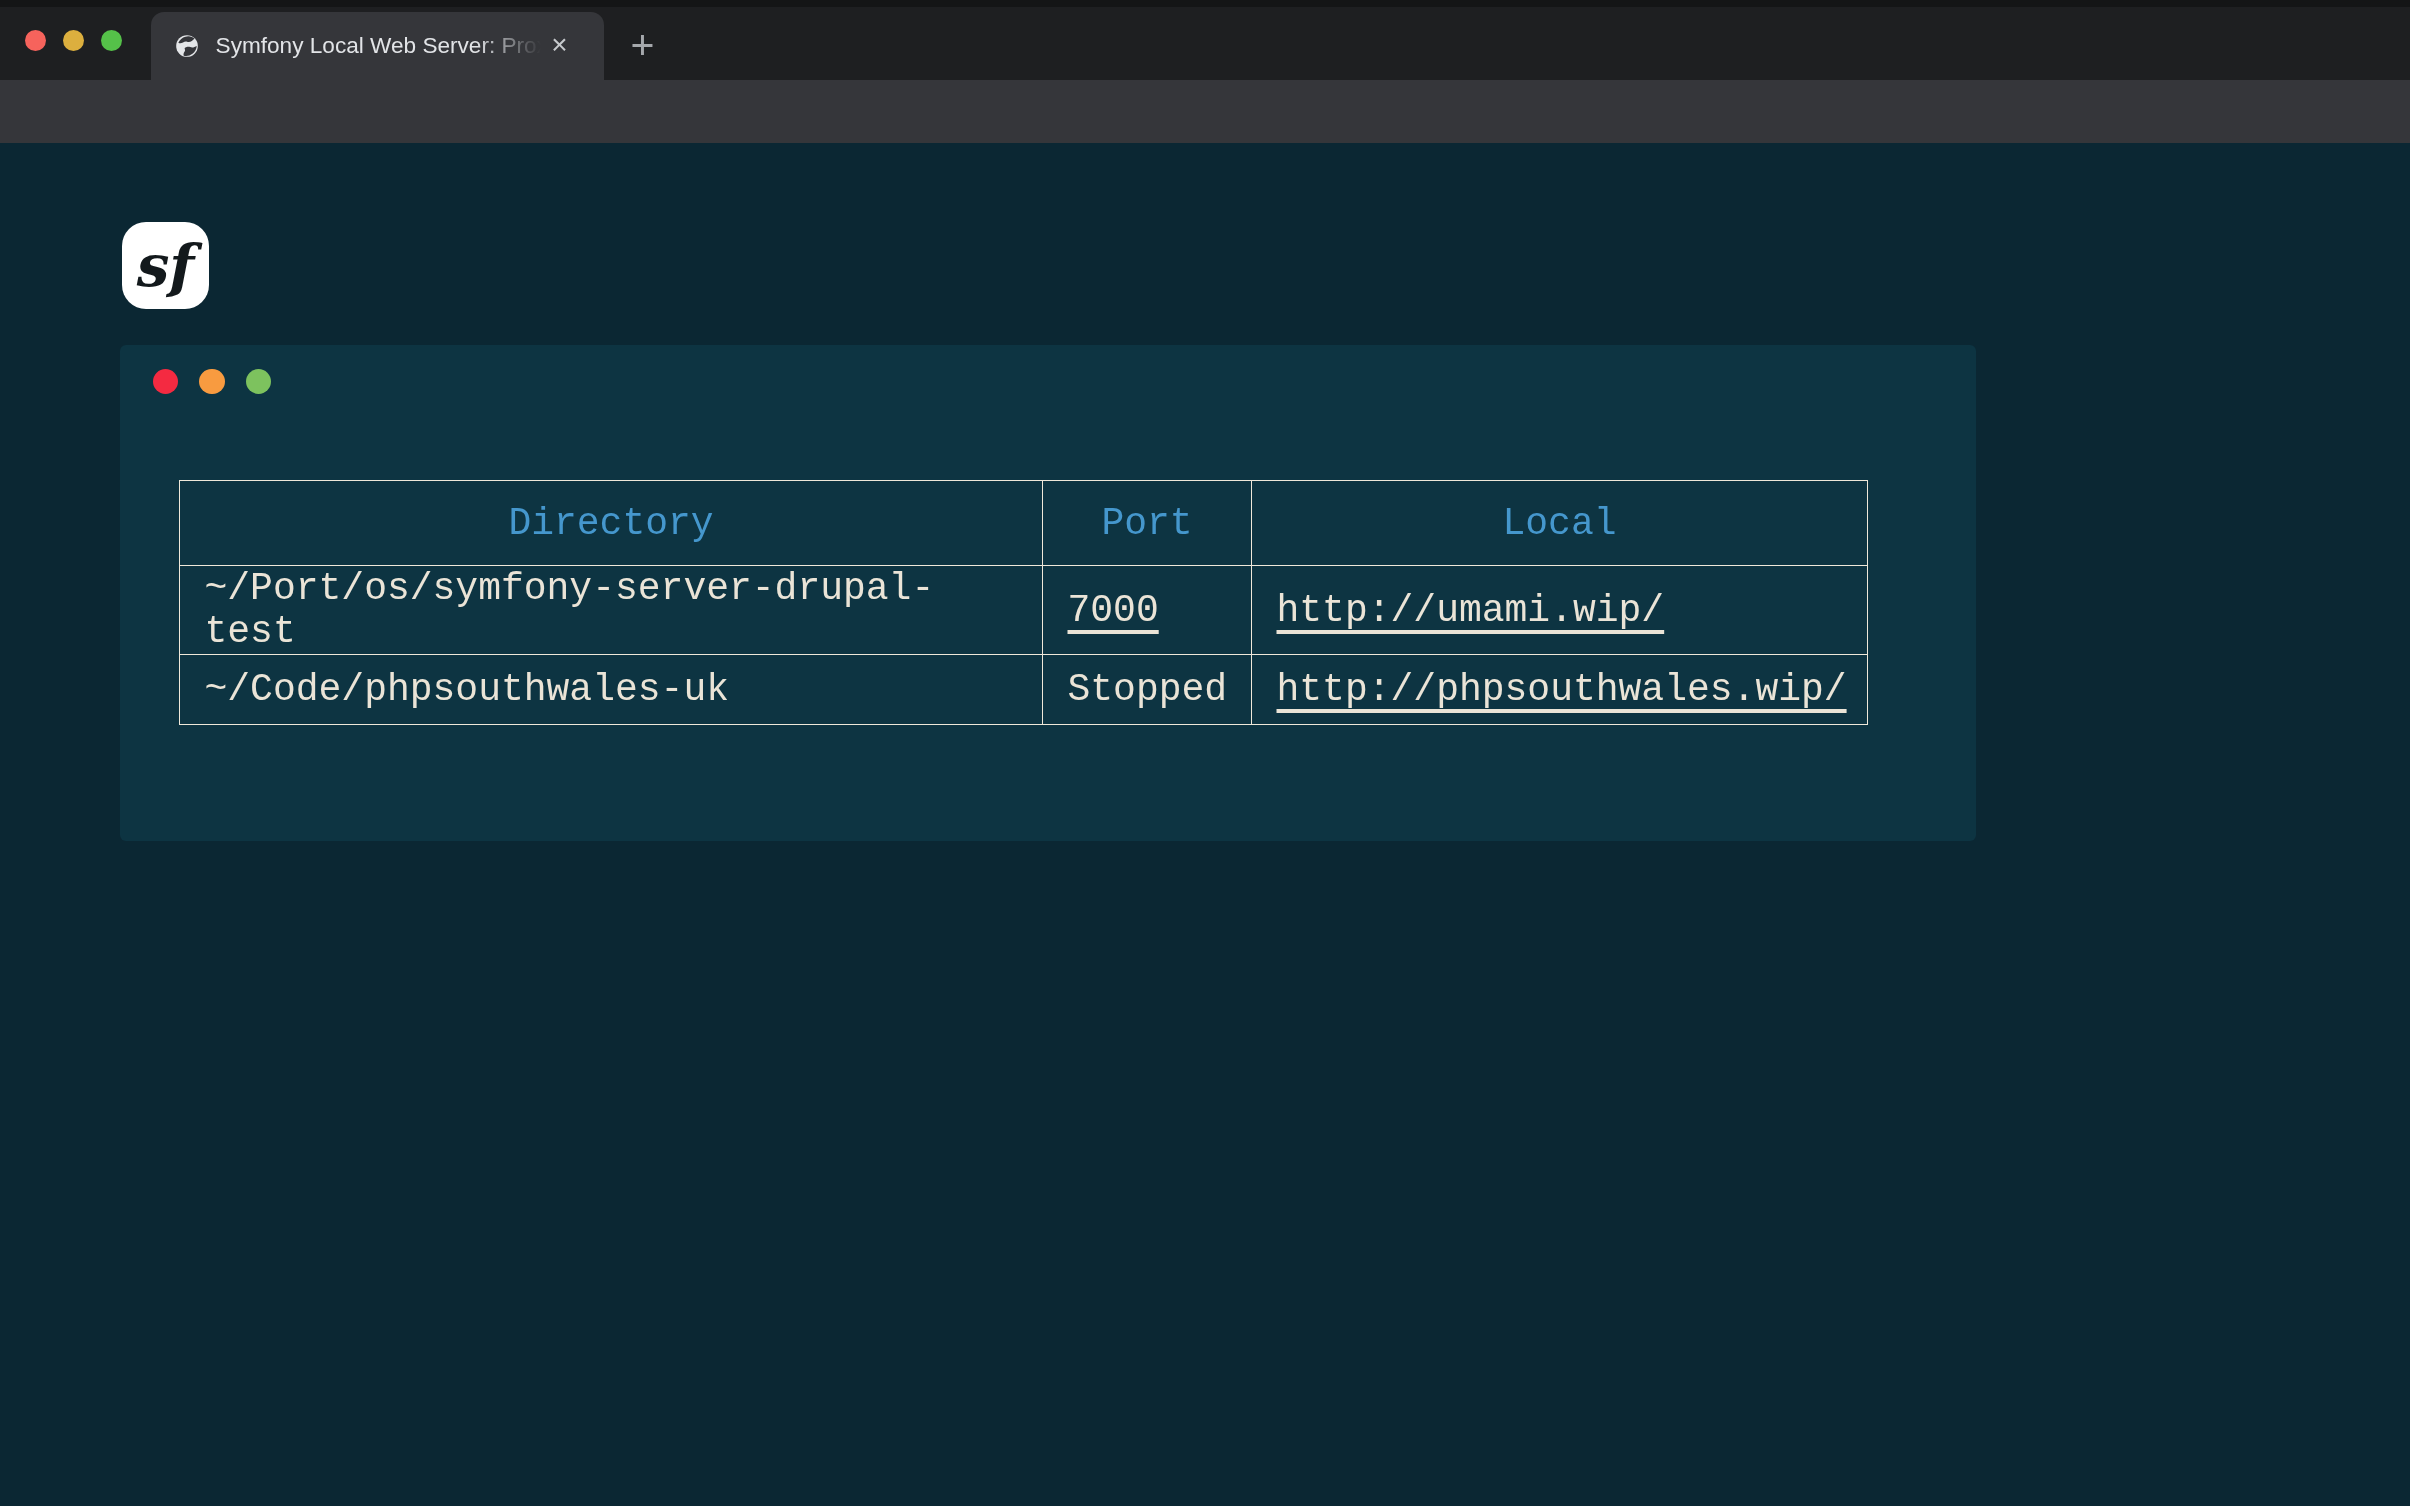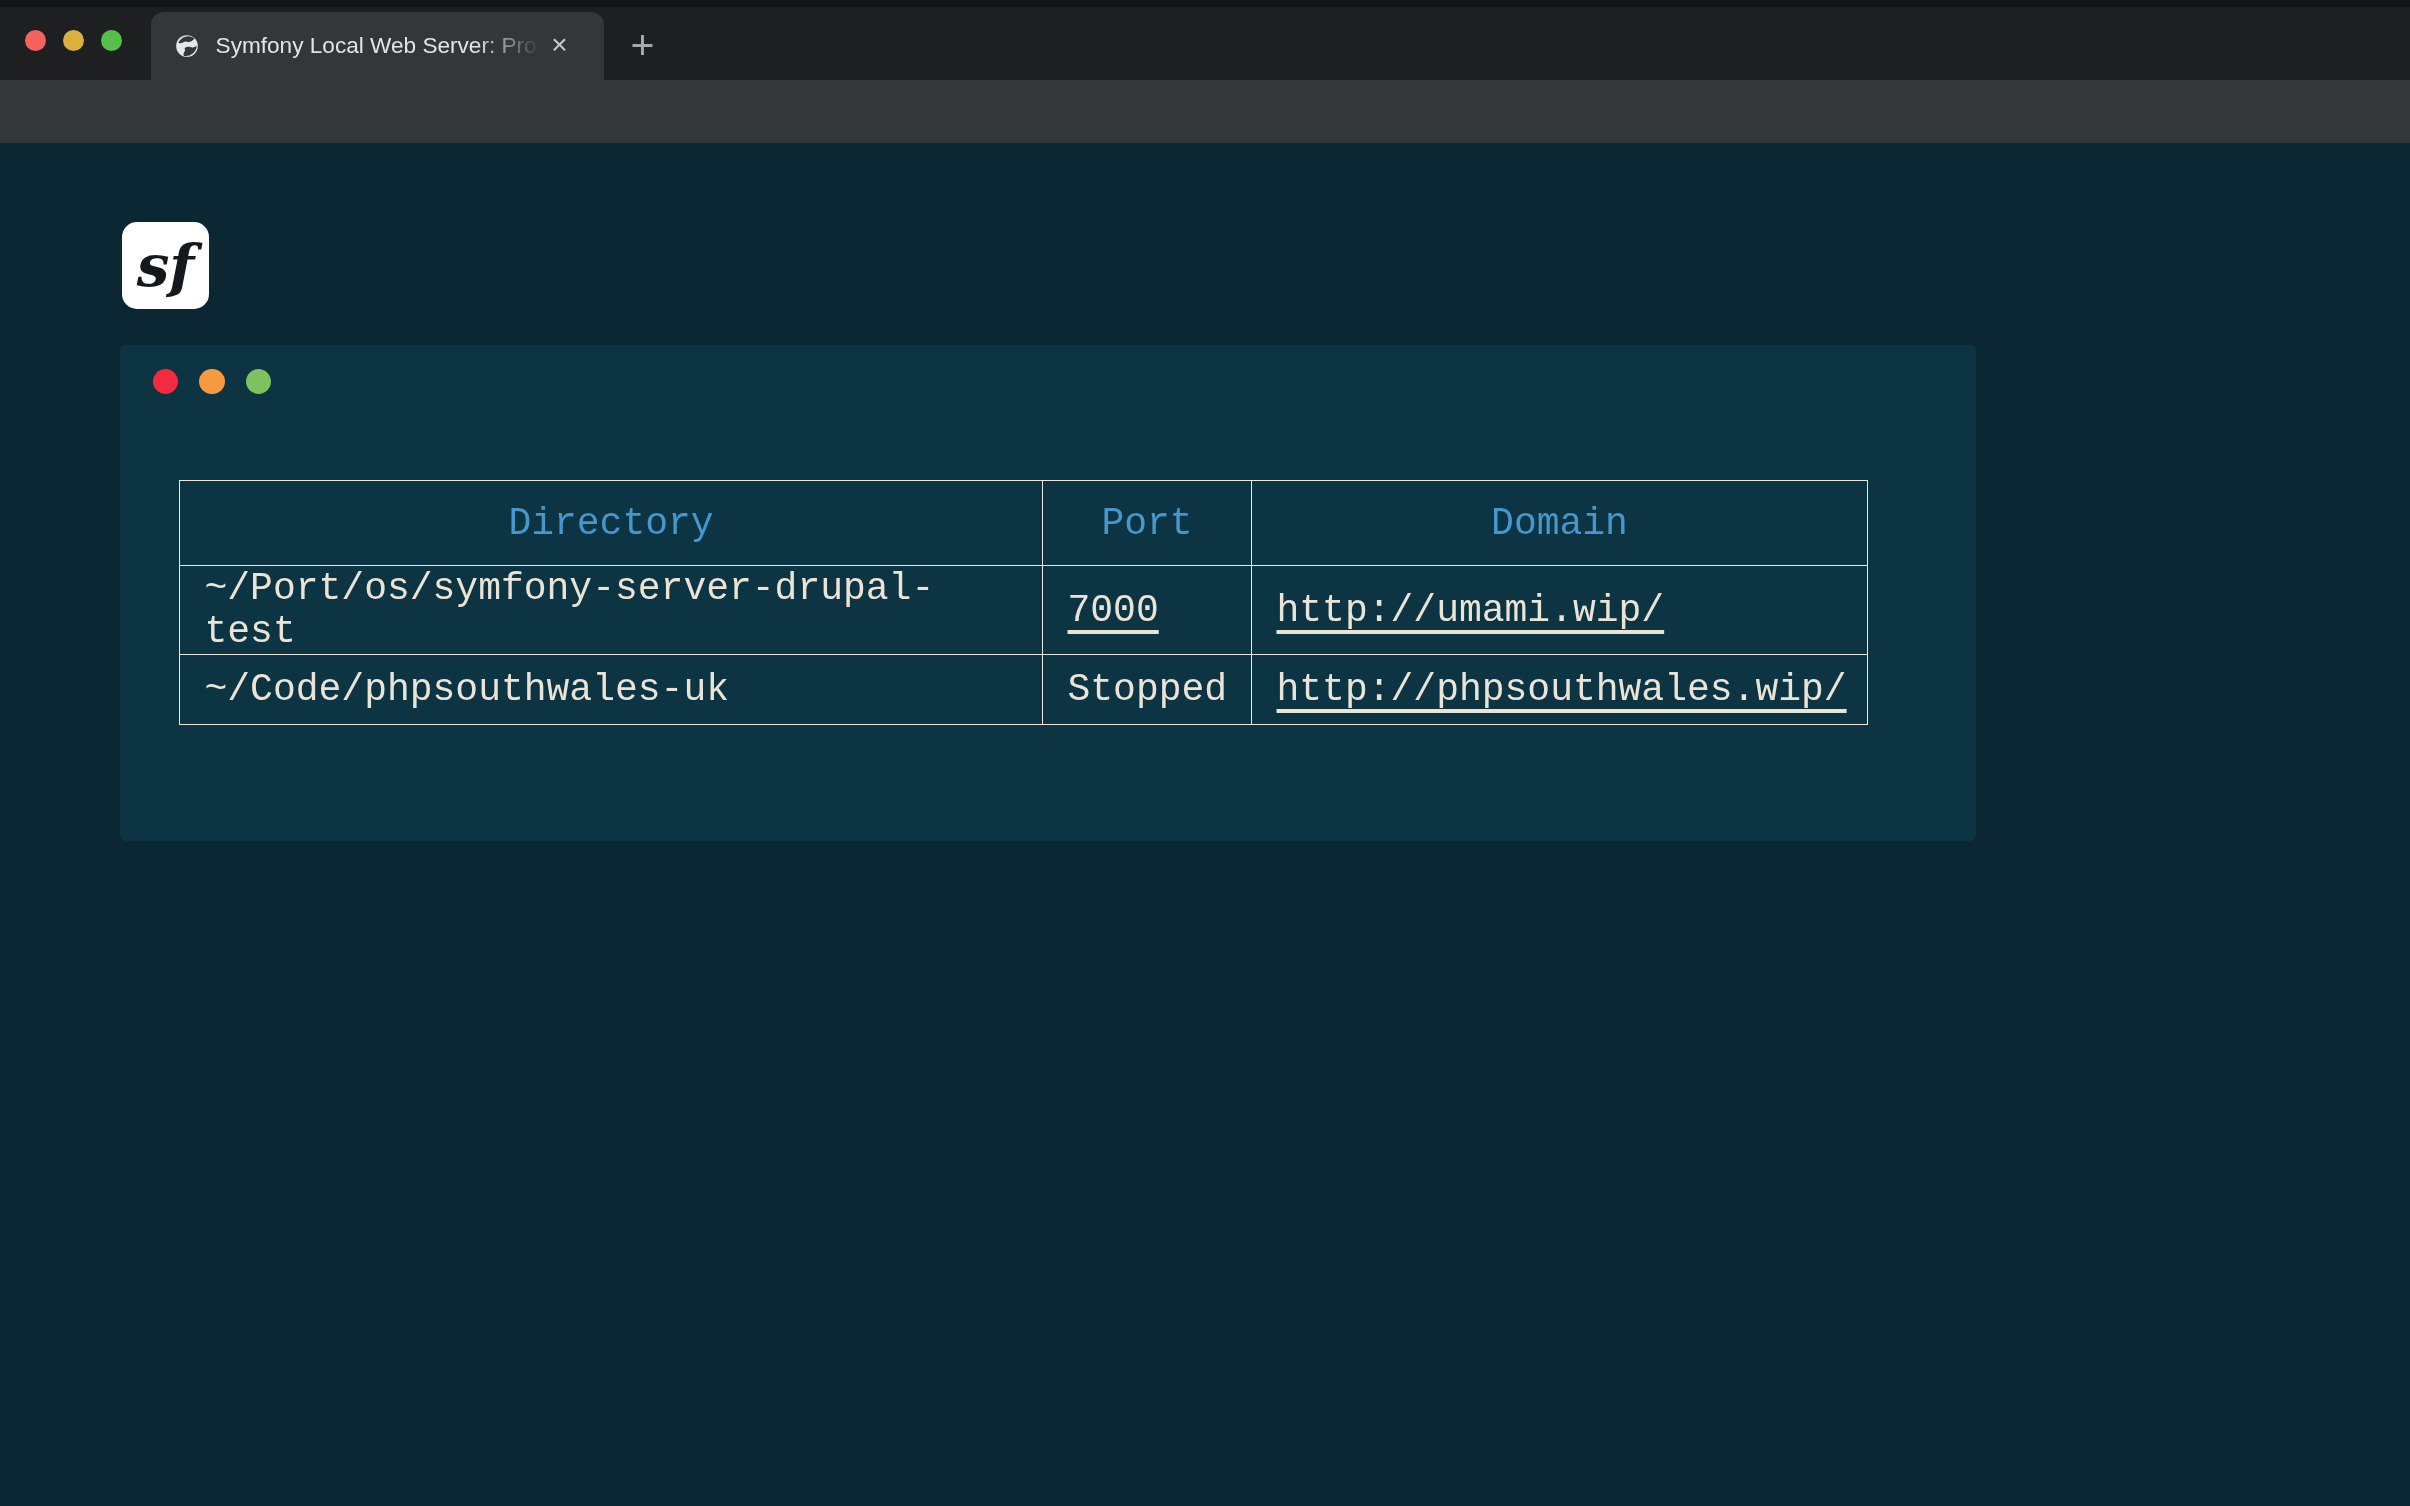--- a/index.html
+++ b/index.html
@@ -92,21 +92,21 @@
   .avatar .body { position:absolute; left:2.8px; bottom:-3.8px; width:41px; height:15px; background:#d9d2ca; border-radius:45% 45% 0 0; }
 
   .kebab { position:absolute; left:2358px; top:92px; width:22.6px; height:40px;
            display:flex; flex-direction:column; align-items:center; justify-content:center; gap:6.6px; }
   .kebab i { width:4.7px; height:4.7px; border-radius:50%; background:#ced1d4; }
 
   
   .page { position:absolute; top:143px; left:0; width:2411px; height:1363px; background:#0b2733; }
 
   .brand { position:absolute; left:122px; top:79px; display:flex; align-items:center; }
-  .sf-logo { width:87px; height:87px; background:#ffffff; border-radius:15px;
+  .sf-logo { width:87px; height:87px; background:#ffffff; border-radius:24px;
              display:flex; align-items:center; justify-content:center;
              font-family:"DejaVu Serif", serif; font-style:italic; font-weight:bold;
              font-size:58px; color:#13191c; }
   .brand-title { margin-left:26px; font-size:56px; font-weight:400; color:#fdfdfd; letter-spacing:0.5px; }
 
   .panel { position:absolute; left:120px; top:202px; width:1856px; height:496px;
            background:#0d3442; border-radius:6px; }
   .panel-dots { position:absolute; left:33px; top:23.5px; display:flex; gap:21px; }
   .panel-dots span { width:25.4px; height:25.4px; border-radius:50%; }
   .pd-red    { background:#f42a41; }
@@ -275,21 +275,21 @@
     <table class="servers">
       <colgroup>
           <col class="col-dir">
           <col class="col-port">
           <col class="col-dom">
         </colgroup>
       <thead>
         <tr>
           <th>Directory</th>
           <th>Port</th>
-          <th>Domain</th>
+          <th>Local</th>
         </tr>
       </thead>
       <tbody>
         <tr>
           <td>~/Port/os/symfony-server-drupal-test</td>
           <td><a href="#" class="link-text">7000</a></td>
           <td><a href="#">http://umami.wip/</a></td>
         </tr>
         <tr>
           <td>~/Code/phpsouthwales-uk</td>

